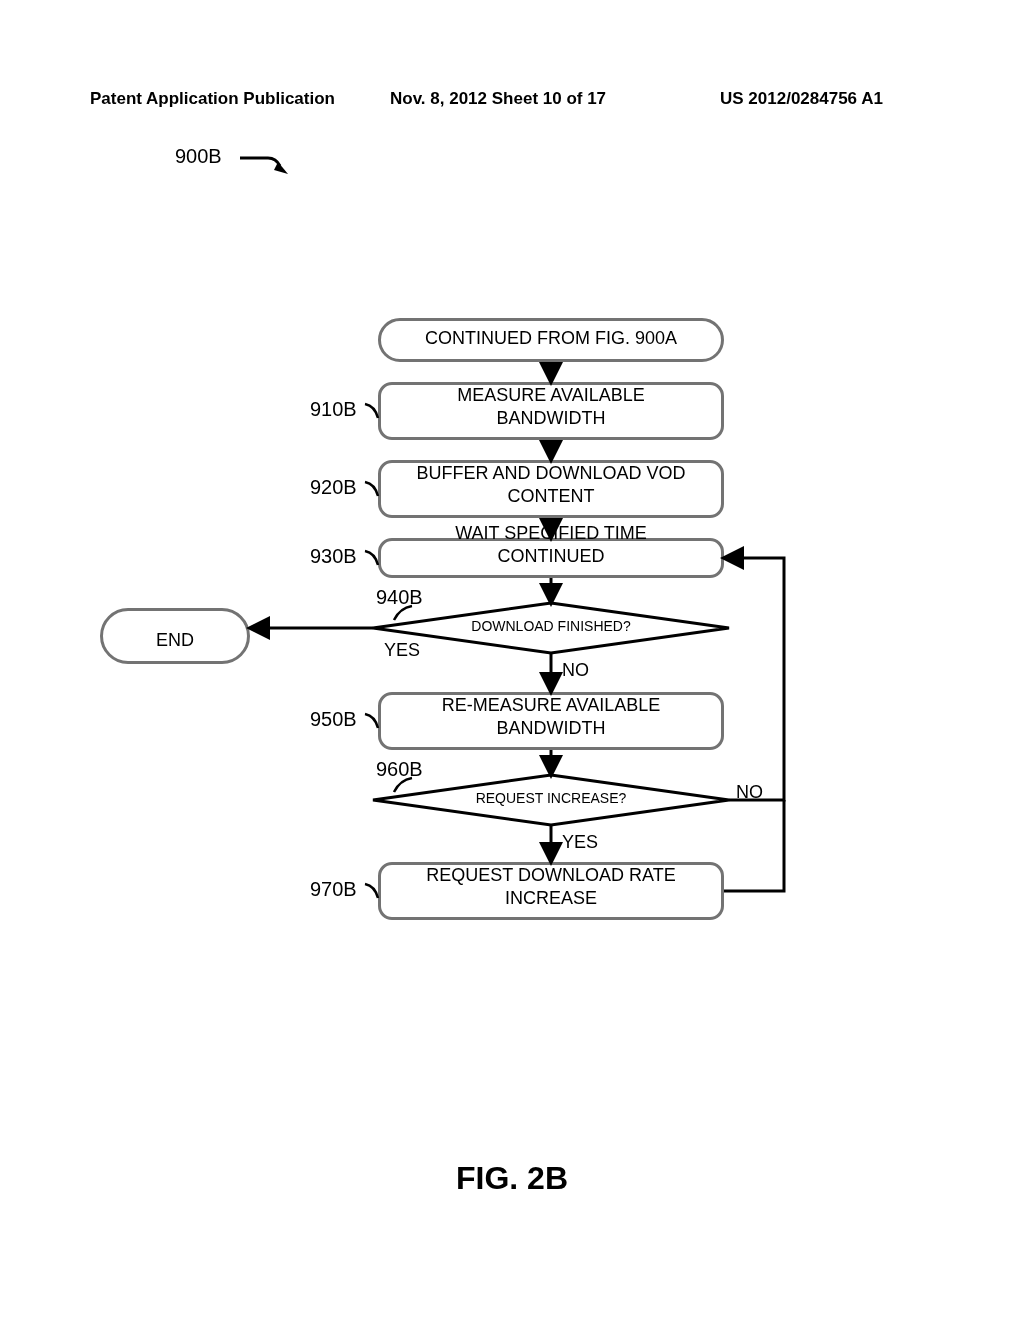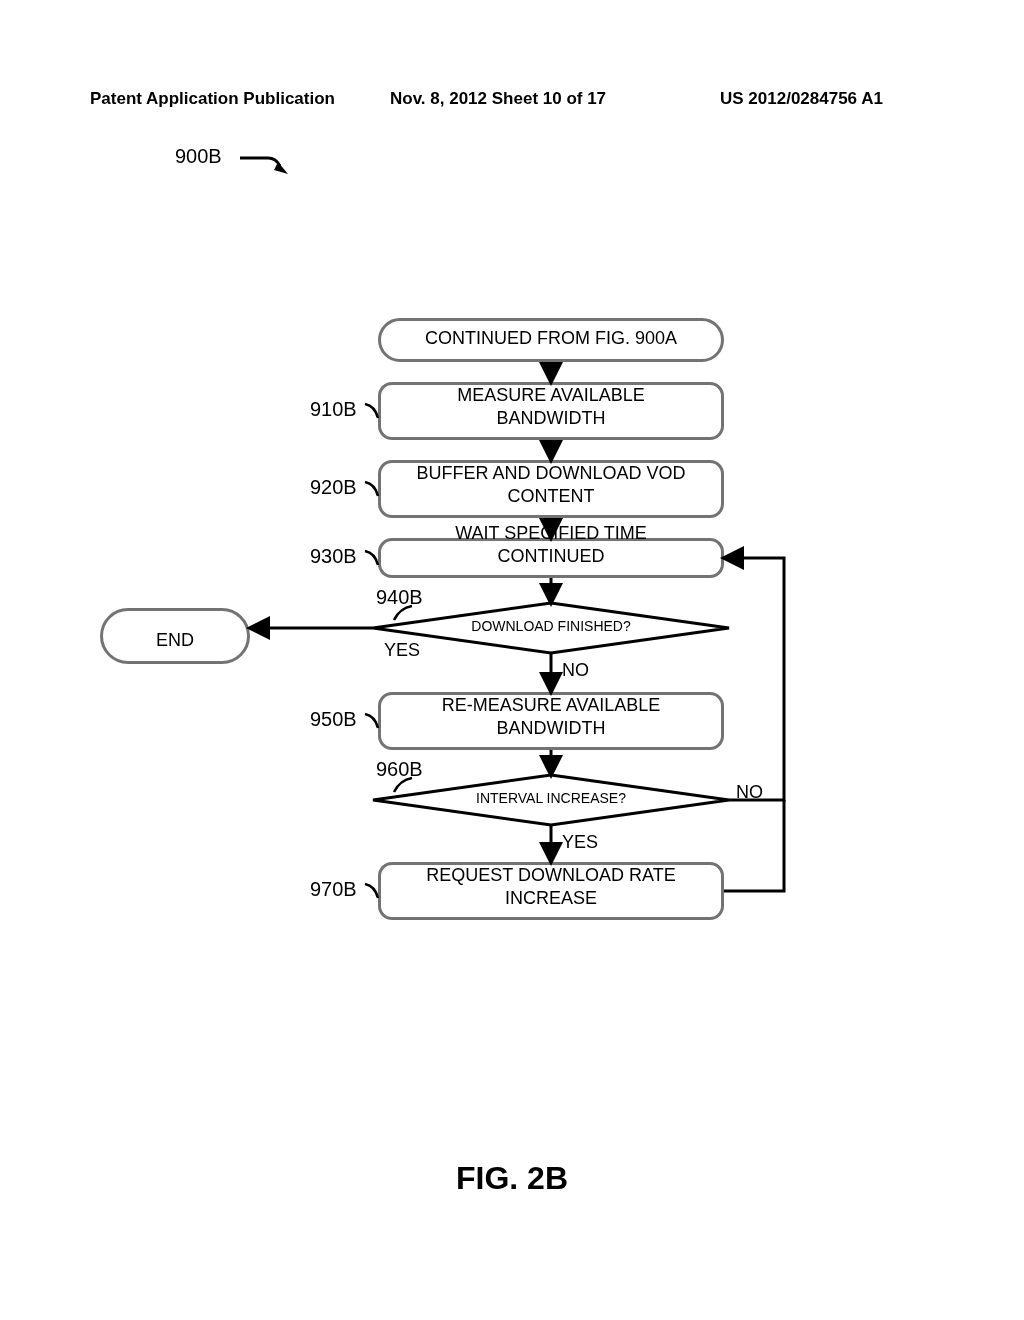--- a/index.html
+++ b/index.html
@@ -170,21 +170,21 @@
   </div>
   <div class="step-label" style="left:310px; top:418px;">950B</div>
   <svg class="connector" style="left:365px; top:424px;" width="14" height="16">
       <path d="M 0 0 Q 10 2 13 14" stroke="#000" stroke-width="2.5" fill="none"></path>
     </svg>
 
   <div class="decision-wrap" style="left:370px; top:482px; width:362px; height:56px;">
     <svg class="decision-svg" width="362" height="56">
       <polygon points="181,3 359,28 181,53 3,28" fill="#fff" stroke="#000" stroke-width="3"></polygon>
     </svg>
-    <div class="decision-text" style="top:18px;">INTERVAL INCREASE?</div>
+    <div class="decision-text" style="top:18px;">REQUEST INCREASE?</div>
   </div>
   <div class="step-label" style="left:376px; top:468px;">960B</div>
   <svg class="connector" style="left:394px; top:488px;" width="20" height="16">
       <path d="M 0 14 Q 6 2 18 0" stroke="#000" stroke-width="2.5" fill="none"></path>
     </svg>
 
   <div class="node process" style="left:378px; top:572px; width:346px; height:58px; white-space:pre-line;">
     <span>REQUEST DOWNLOAD RATE
 INCREASE</span>
   </div>

